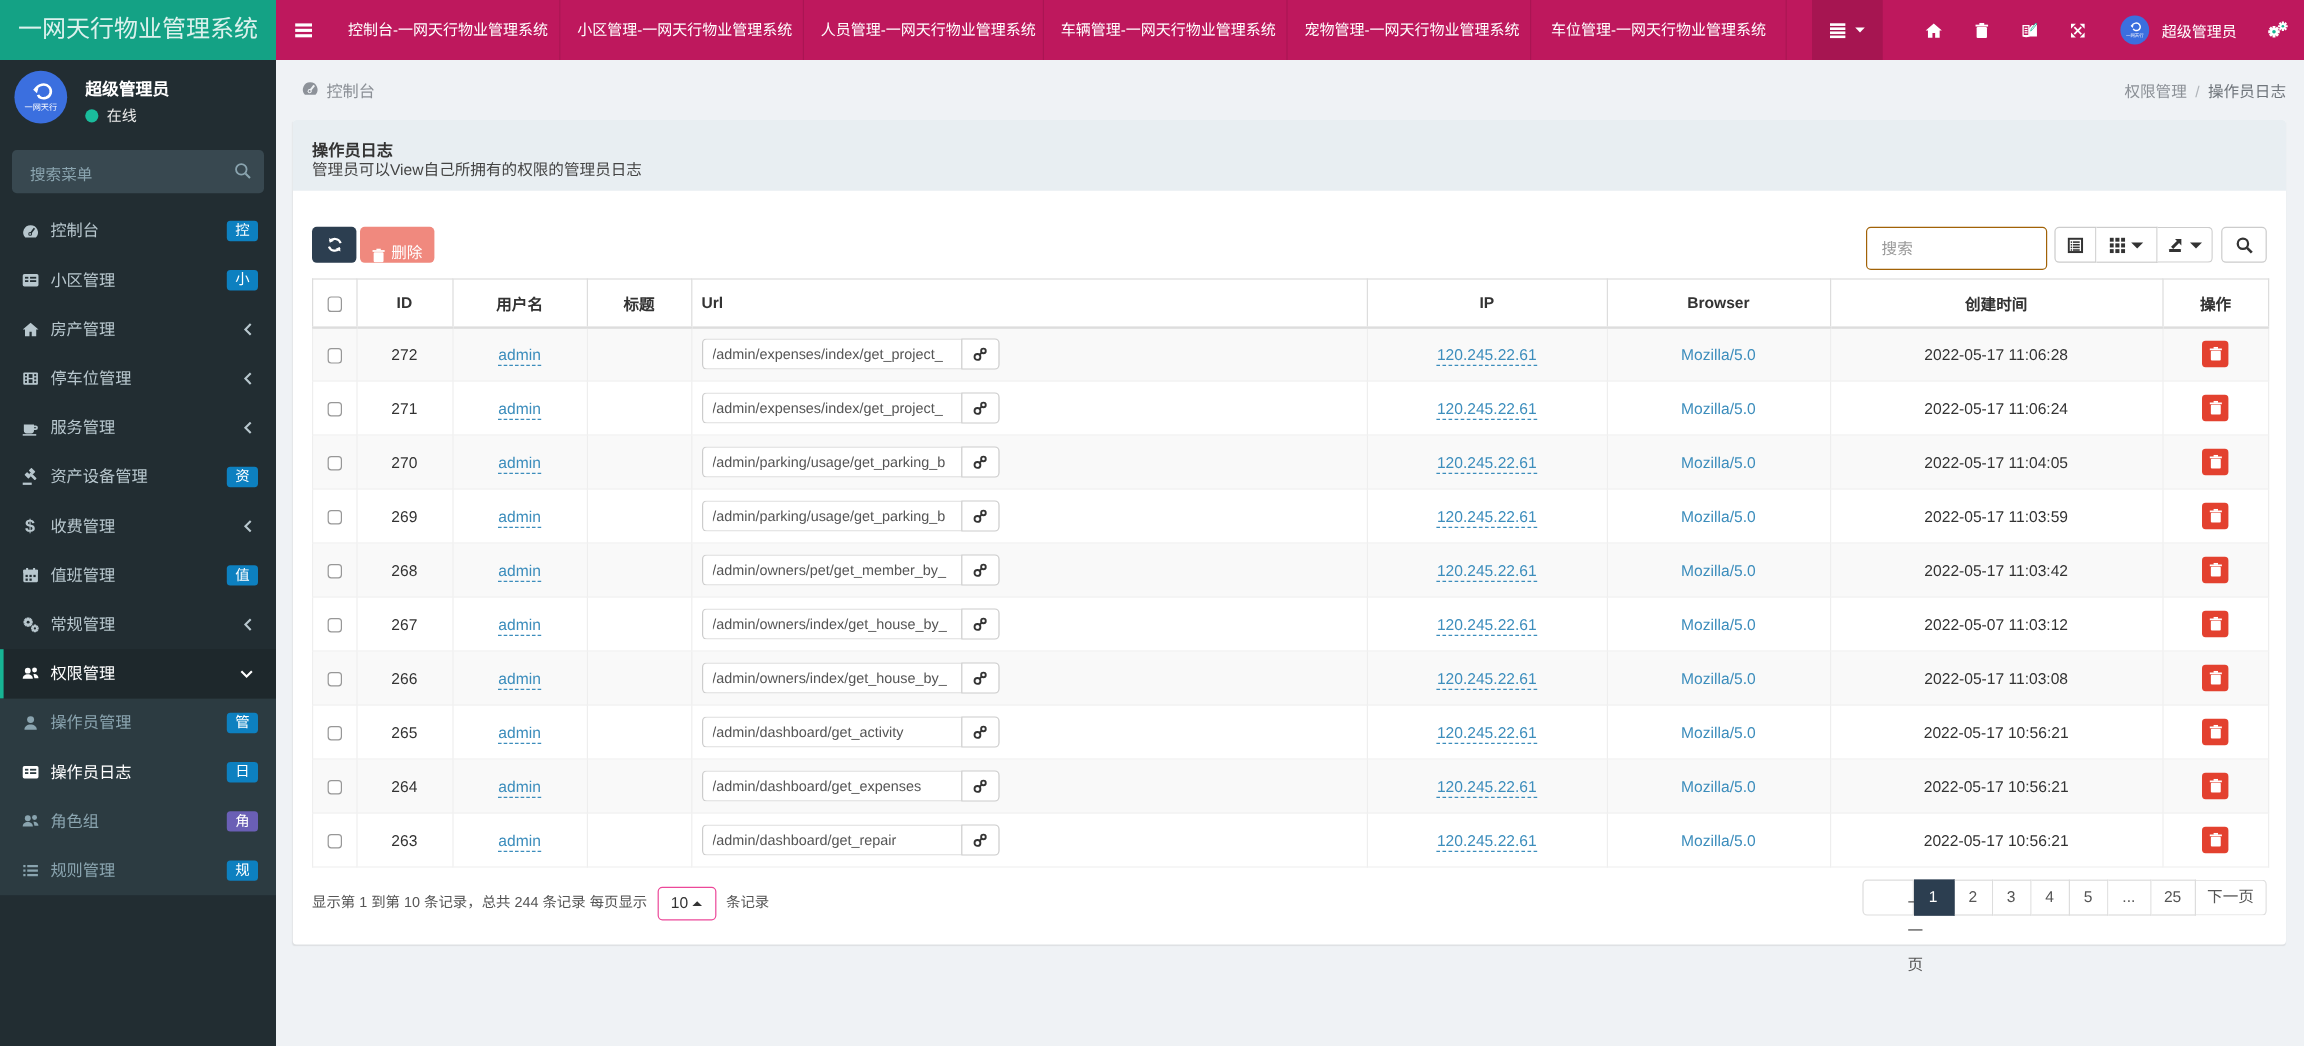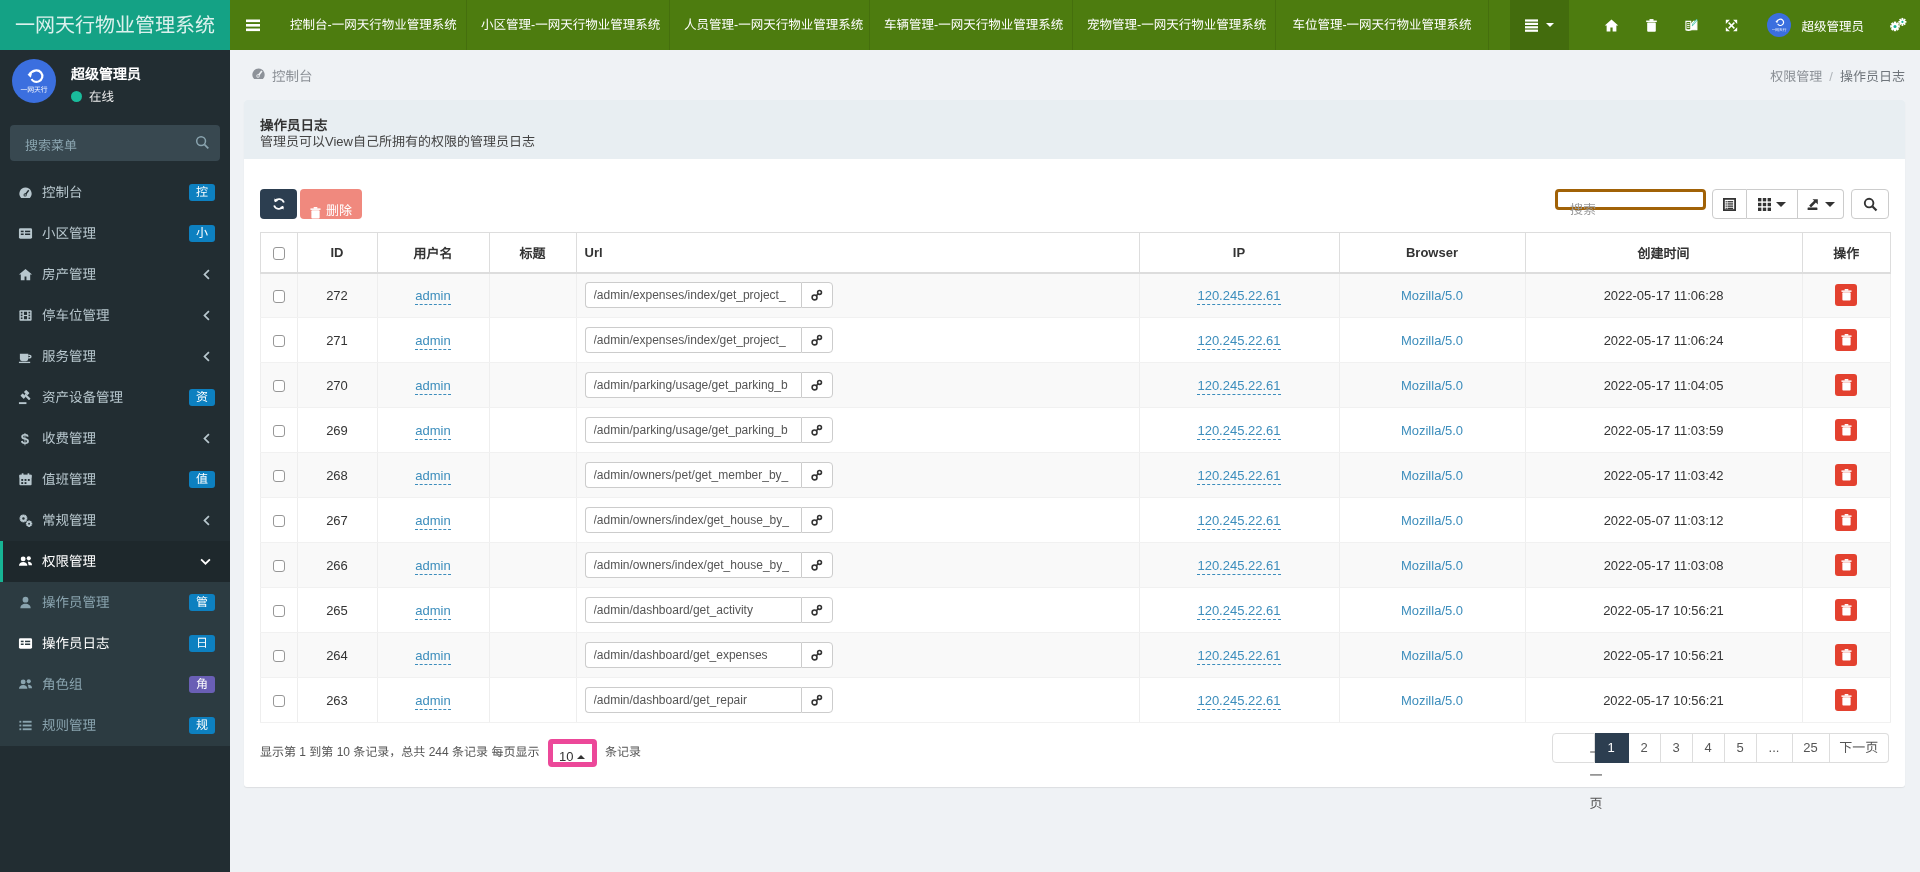--- a/index.html
+++ b/index.html
@@ -1,21 +1,21 @@
 <!DOCTYPE html>
 <html lang="zh-CN"><head>
 <meta charset="utf-8">
 <title>操作员日志-一网天行物业管理系统</title>
 <style>
 * { margin:0; padding:0; box-sizing:border-box; }
 html,body { width:1920px; height:872px; overflow:hidden; }
 body { font-family:"Liberation Sans",sans-serif; font-size:13px; background:#eff2f5; color:#333; }
 
 
-.topbar { position:absolute; left:0; top:0; width:1920px; height:50px; background:#4d7c0f; z-index:50; }
+.topbar { position:absolute; left:0; top:0; width:1920px; height:50px; background:#be185d; z-index:50; }
 .logo { position:absolute; left:0; top:0; width:230px; height:50px; background:#14a285; color:rgba(255,255,255,.85);
   font-size:20px; font-weight:100; text-align:center; line-height:50px; letter-spacing:0px; }
 .hamb { position:absolute; left:230px; top:0; width:46px; height:50px; }
 .hamb svg { position:absolute; left:15px; top:17px; }
 .tabs { position:absolute; left:276px; top:0; height:50px; display:flex; }
 .tab { height:50px; line-height:50px; color:#fff; font-size:12.5px; padding:0 14px; border-right:1px solid rgba(0,0,0,0.10); white-space:nowrap; }
 .navright { position:absolute; right:0; top:0; height:50px; display:flex; align-items:center; }
 .ddbtn { width:59px; height:50px; background:rgba(0,0,0,0.12); display:flex; align-items:center; justify-content:center; gap:8px; }
 .caret { width:0; height:0; border-left:4px solid transparent; border-right:4px solid transparent; border-top:4px solid #fff; display:inline-block; }
 .nr-ic { width:40px; height:50px; display:flex; align-items:center; justify-content:center; }
@@ -57,21 +57,21 @@
 .crumbR .last { color:#6f757b; }
 
 .card { position:absolute; left:14px; top:50px; width:1661px; height:687px; background:#fff; border-radius:3px; box-shadow:0 1px 1px rgba(0,0,0,0.08); }
 .chead { position:absolute; left:0; top:0; width:100%; height:59px; background:#e8eef2; border-radius:3px 3px 0 0; }
 .chead h4 { position:absolute; left:16px; top:14px; font-size:13.5px; font-weight:700; color:#333; }
 .chead p { position:absolute; left:16px; top:31px; font-size:13px; color:#444; }
 
 .toolbar { position:absolute; left:16px; top:89px; width:1629px; height:30px; }
 .btn-refresh { position:absolute; left:0; top:0; width:37px; height:30px; background:#2c3e50; border-radius:4px; border:none; display:flex; align-items:center; justify-content:center; }
 .btn-del { position:absolute; left:40px; top:0; width:62px; height:30px; background:#f0897e; border-radius:4px; border:none; color:#fff; font-size:13px; display:flex; align-items:flex-end; justify-content:center; gap:5px; }
-.tsearch { position:absolute; right:183px; top:0; width:151px; height:21px; border:3px solid #a16207; border-radius:4px; background:#fff; }
+.tsearch { position:absolute; right:183px; top:0; width:151px; height:36px; border:1px solid #a16207; border-radius:4px; background:#fff; }
 .tsearch .ph { position:absolute; left:12px; top:7px; color:#999; }
 .btngrp { position:absolute; right:45px; top:0; height:30px; display:flex; }
 .btngrp .b { height:30px; border:1px solid #ccc; background:#fff; display:flex; align-items:center; justify-content:center; gap:5px; border-left-width:0; }
 .btngrp .b:first-child { border-left-width:1px; border-radius:4px 0 0 4px; }
 .btngrp .b:last-child { border-radius:0 4px 4px 0; }
 .dcaret { width:0; height:0; border-left:5px solid transparent; border-right:5px solid transparent; border-top:5px solid #333; }
 .btn-q { position:absolute; right:0; top:0; width:38px; height:30px; border:1px solid #ccc; background:#fff; border-radius:4px; display:flex; align-items:center; justify-content:center; }
 
 table.grid { position:absolute; left:16px; top:132px; width:1630px; border-collapse:collapse; table-layout:fixed; font-size:13px; }
 table.grid th { border:1px solid #ddd; border-bottom:2px solid #ddd; height:40px; font-weight:700; color:#333; text-align:center; background:#fff; }
@@ -81,21 +81,21 @@
 a.ed { color:#3c8dbc; text-decoration:none; border-bottom:1px dashed #3c8dbc; padding-bottom:1px; }
 a.pl { color:#3c8dbc; text-decoration:none; }
 .ck { display:inline-block; width:12.5px; height:12.5px; border:1px solid #979797; border-radius:3px; background:#fff; vertical-align:middle; }
 .ug { display:inline-flex; height:26px; }
 .ug input { width:216px; height:26px; border:1px solid #ccc; border-right:none; border-radius:4px 0 0 4px; padding:0 8px; font-size:12px; color:#555; font-family:"Liberation Sans",sans-serif; background:#fff; }
 .ug .lb { width:32px; height:26px; border:1px solid #ccc; border-radius:0 4px 4px 0; background:#fff; display:flex; align-items:center; justify-content:center; }
 .btn-rdel { width:22px; height:22px; background:#e3412f; border:none; border-radius:3px; display:inline-flex; align-items:center; justify-content:center; vertical-align:middle; }
 
 .foot { position:absolute; left:16px; top:633px; width:1629px; height:46px; }
 .finfo { position:absolute; left:0; top:6px; color:#555; font-size:12px; }
-.fsel { display:inline-block; width:49px; height:28px; border:5px solid #ec4899; border-radius:4px; text-align:center; line-height:26px; color:#333; font-size:13px; position:relative; margin:0 5px; vertical-align:middle; }
+.fsel { display:inline-block; width:49px; height:28px; border:1px solid #ec4899; border-radius:4px; text-align:center; line-height:26px; color:#333; font-size:13px; position:relative; margin:0 5px; vertical-align:middle; }
 .ucaret { width:0; height:0; border-left:4px solid transparent; border-right:4px solid transparent; border-bottom:4px solid #333; display:inline-block; margin-left:4px; vertical-align:2px; }
 .pag { position:absolute; right:0; top:0; height:30px; display:flex; }
 .pag .p { height:30px; line-height:28px; text-align:center; border:1px solid #ddd; border-left:none; background:#fff; color:#555; font-size:13px; }
 .pag .p.first { border-left:1px solid #ddd; border-radius:4px 0 0 4px; }
 .pag .p.last { border-radius:0 4px 4px 0; }
 .pag .p.on { background:#2c3e50; border-color:#2c3e50; color:#fff; }
 </style>
 </head>
 <body>
 <div class="topbar">

